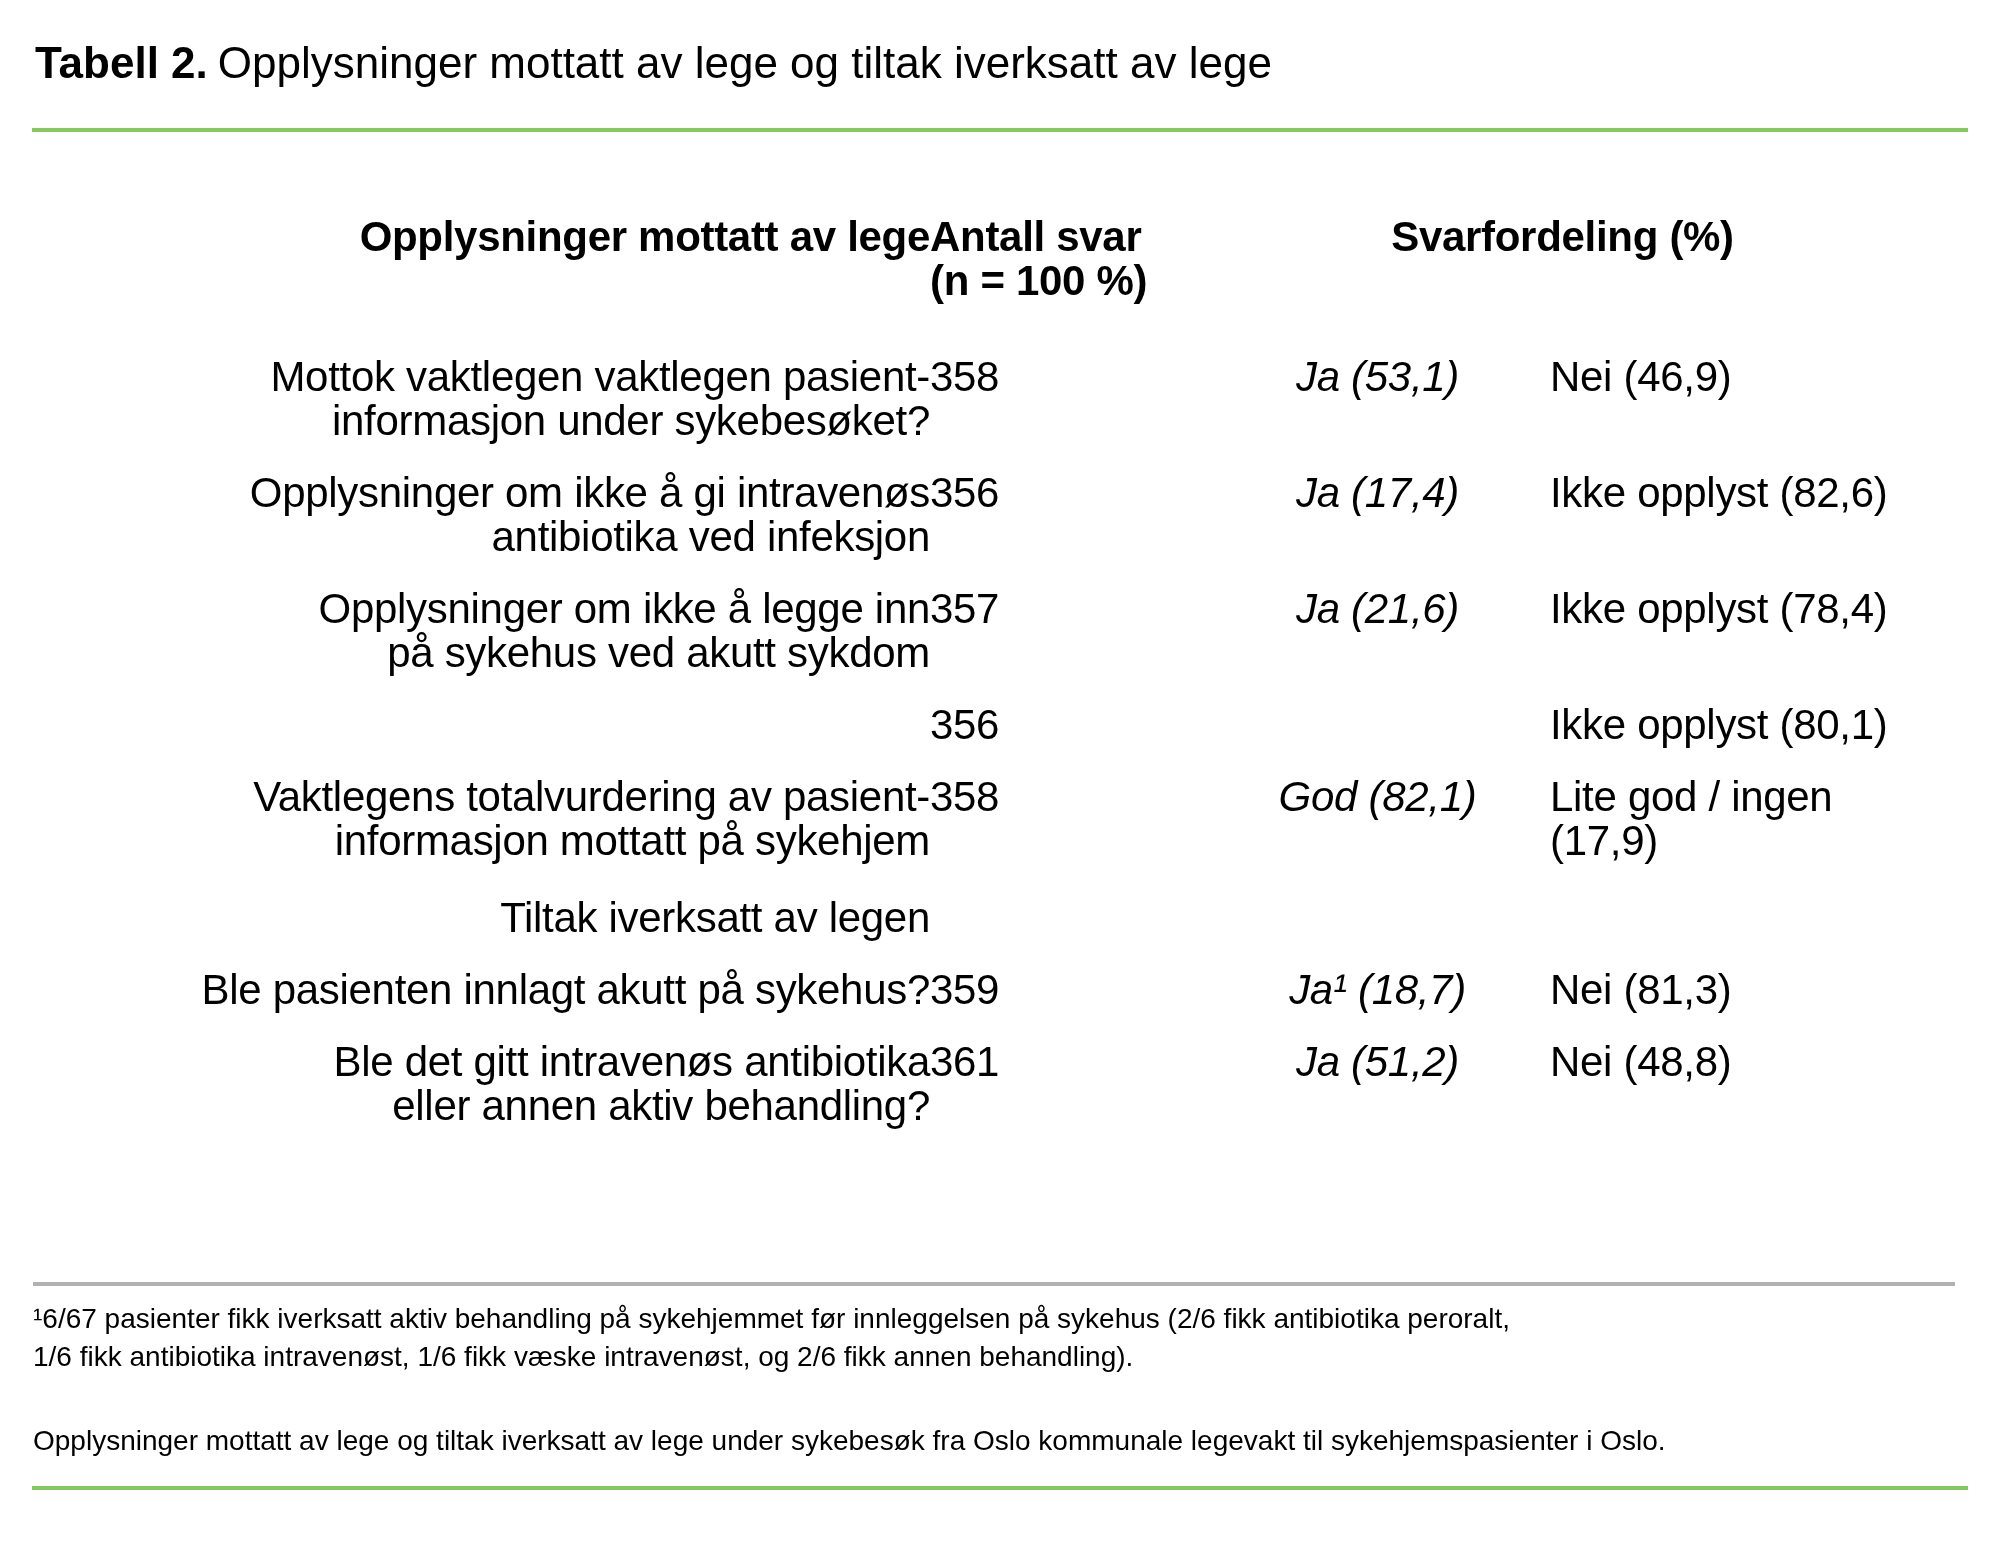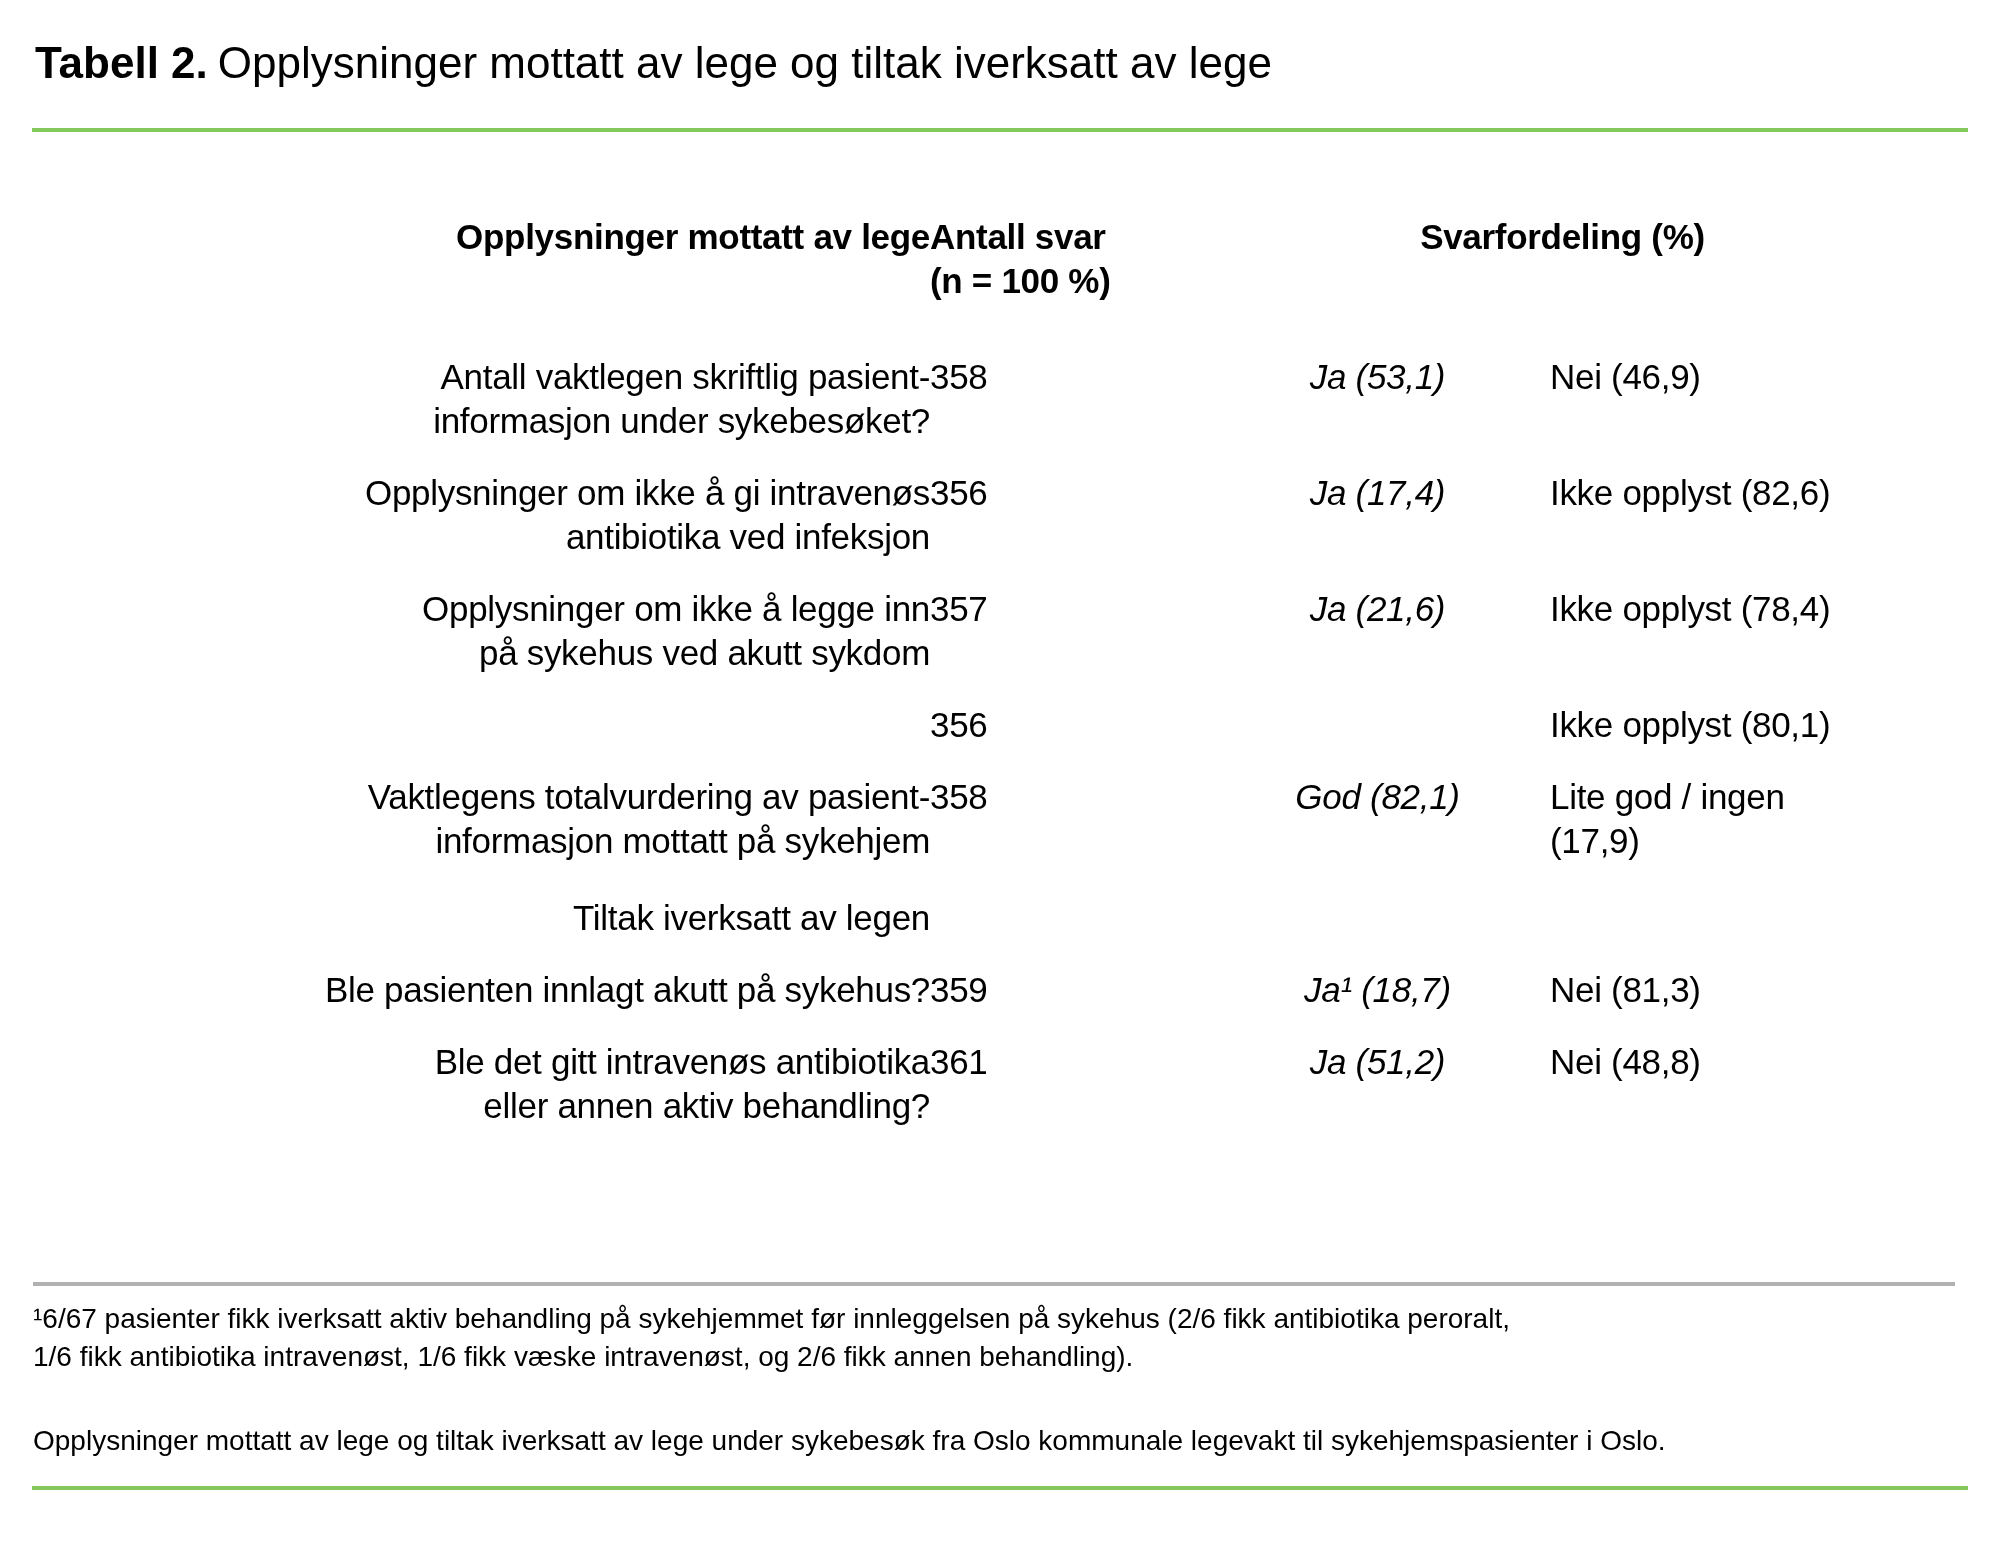--- a/index.html
+++ b/index.html
@@ -46,21 +46,21 @@
     top: 1282px;
     left: 33px;
     width: 1922px;
     background: #b1b1b1;
   }
   .table {
     position: absolute;
     left: 35px;
     top: 215px;
     width: 1930px;
-    font-size: 35px;
+    font-size: 42px;
     line-height: 44px;
     letter-spacing: -0.3px;
   }
   .trow {
     display: grid;
     grid-template-columns: 895px 330px 235px 470px;
     margin-bottom: 28px;
   }
   .thead {
     font-weight: 700;
@@ -125,21 +125,21 @@
 
   <div class="table">
     <div class="trow thead">
       <div class="c-label">Opplysninger mottatt av lege</div>
       <div class="c-n">Antall svar
 (n = 100 %)</div>
       <div class="c-span">Svarfordeling (%)</div>
     </div>
     <div>
   <div class="trow">
-    <div class="c-label">Antall vaktlegen skriftlig pasient-
+    <div class="c-label">Mottok vaktlegen vaktlegen pasient-
 informasjon under sykebesøket?</div>
     <div class="c-n">358</div>
     <div class="c-a">Ja (53,1)</div>
     <div class="c-b">Nei (46,9)</div>
   </div>
 
   <div class="trow">
     <div class="c-label">Opplysninger om ikke å gi intravenøs
 antibiotika ved infeksjon</div>
     <div class="c-n">356</div>

